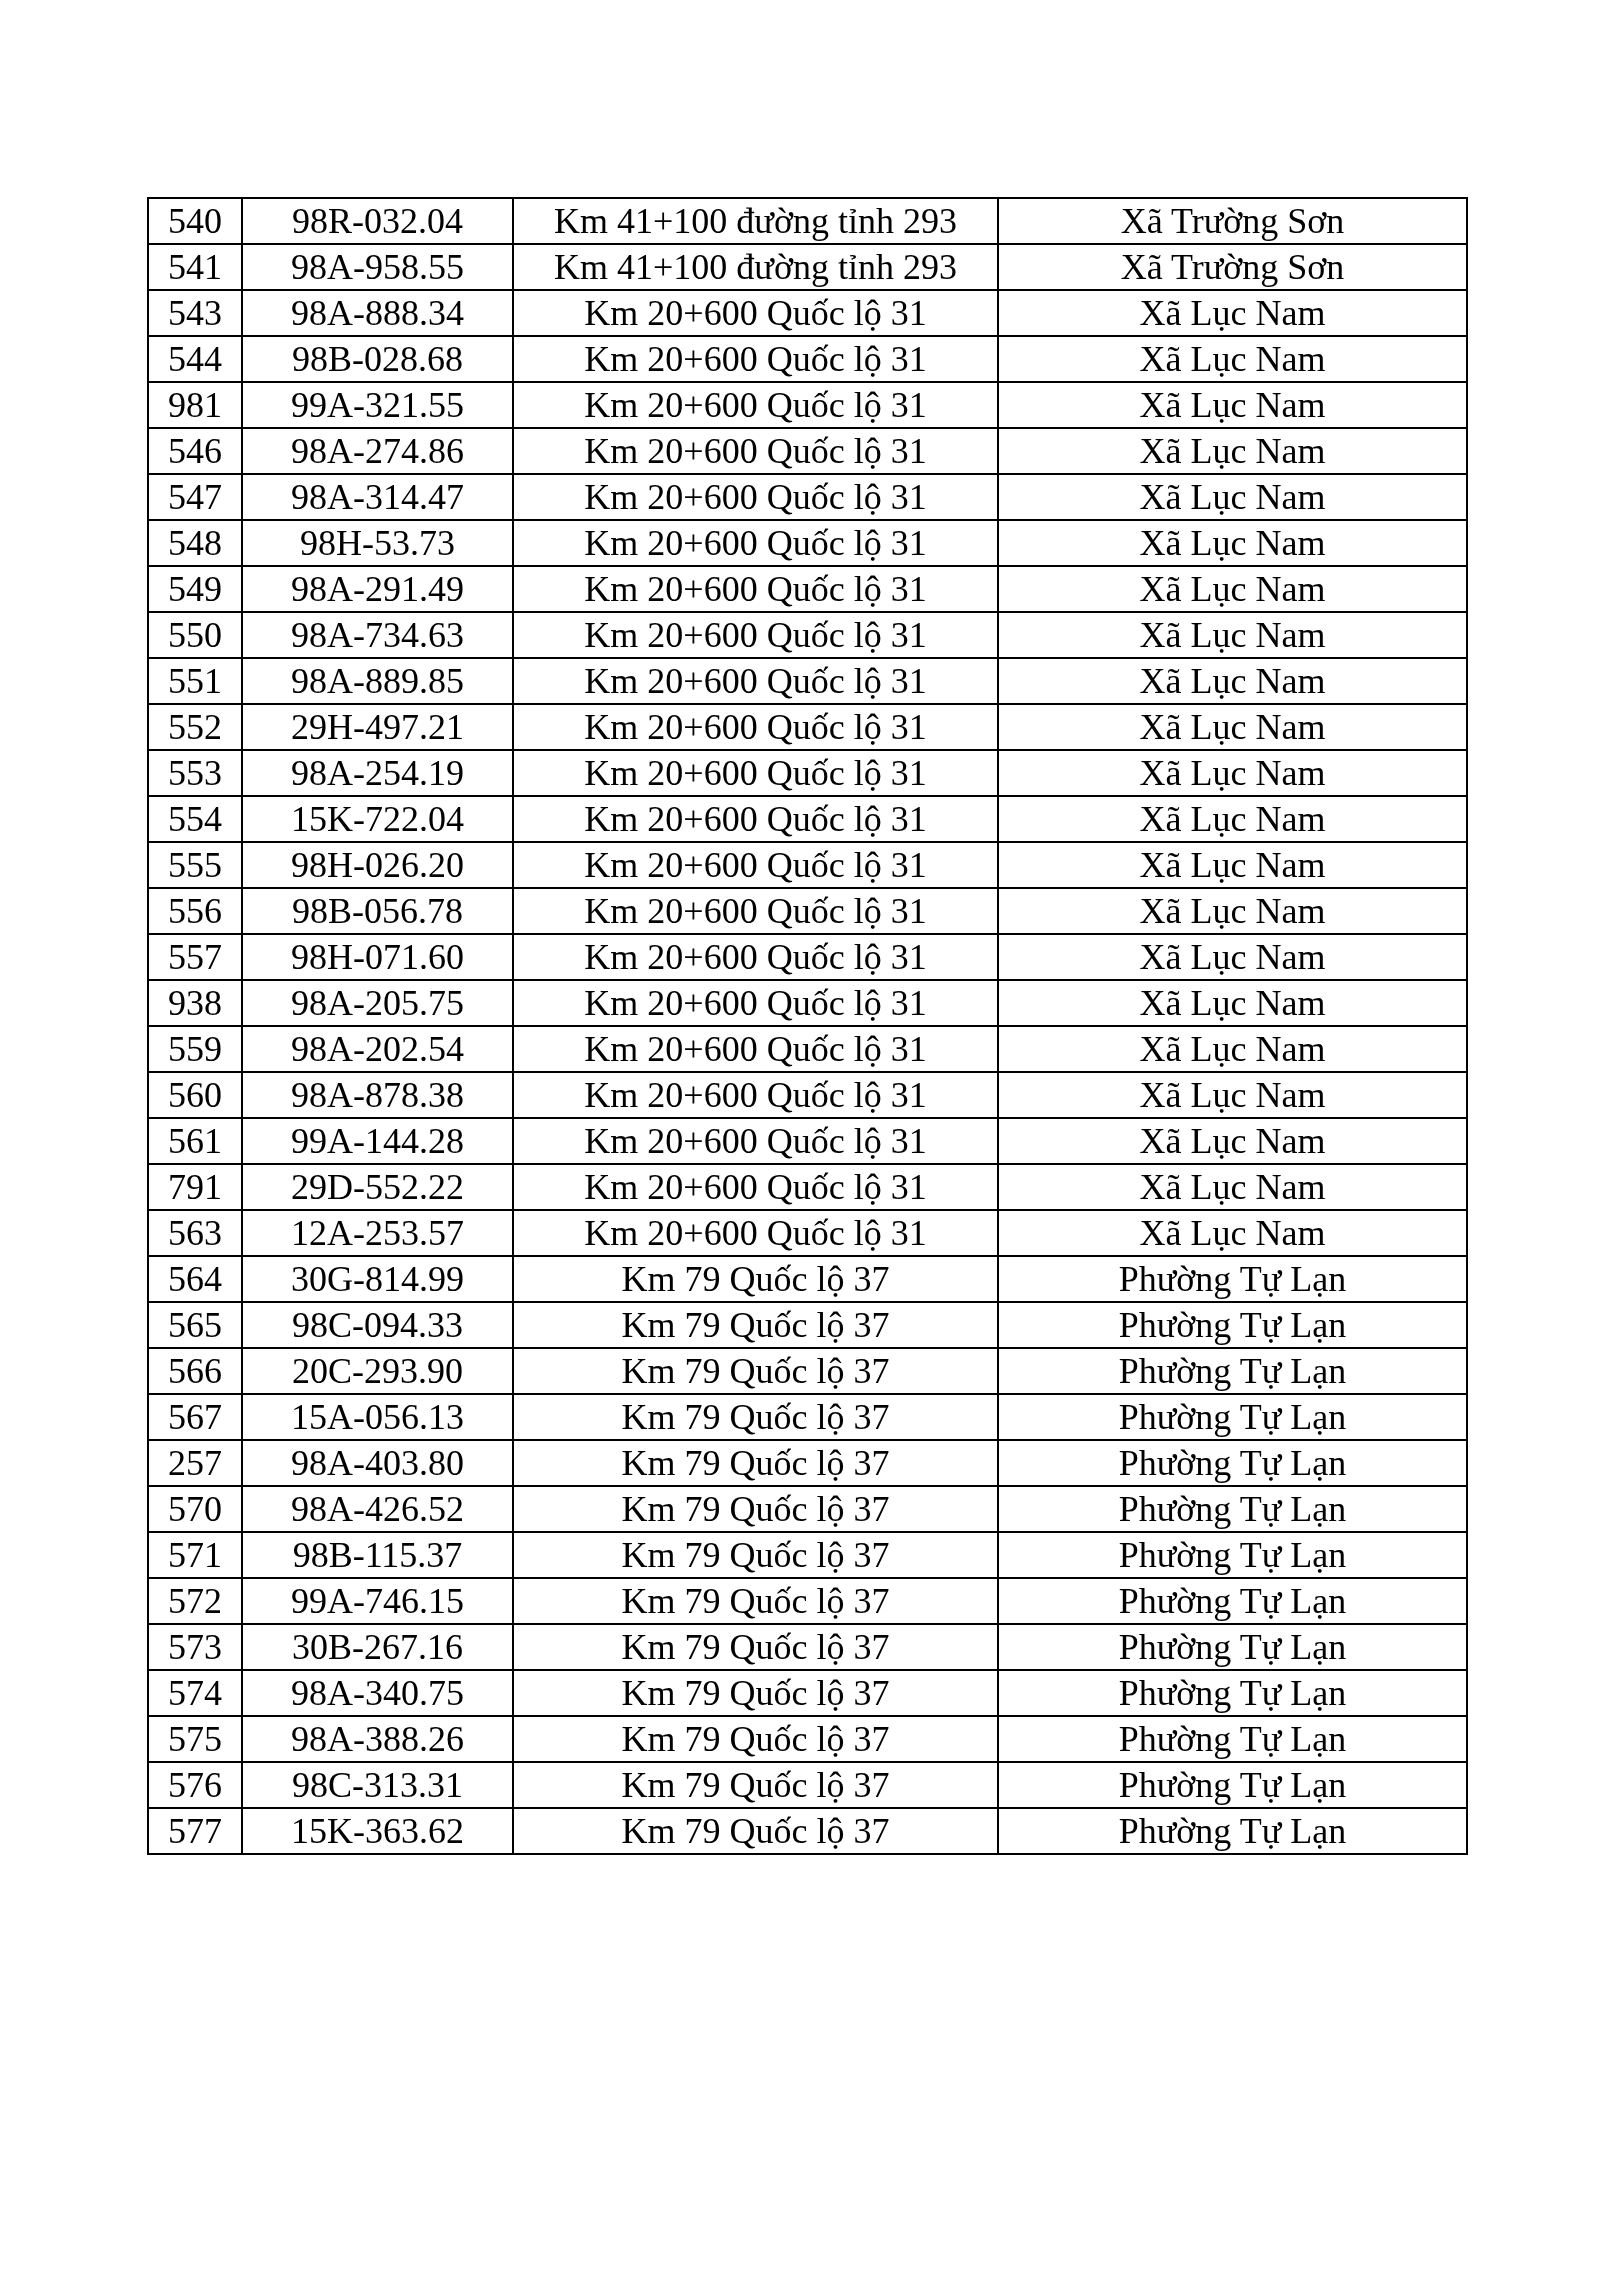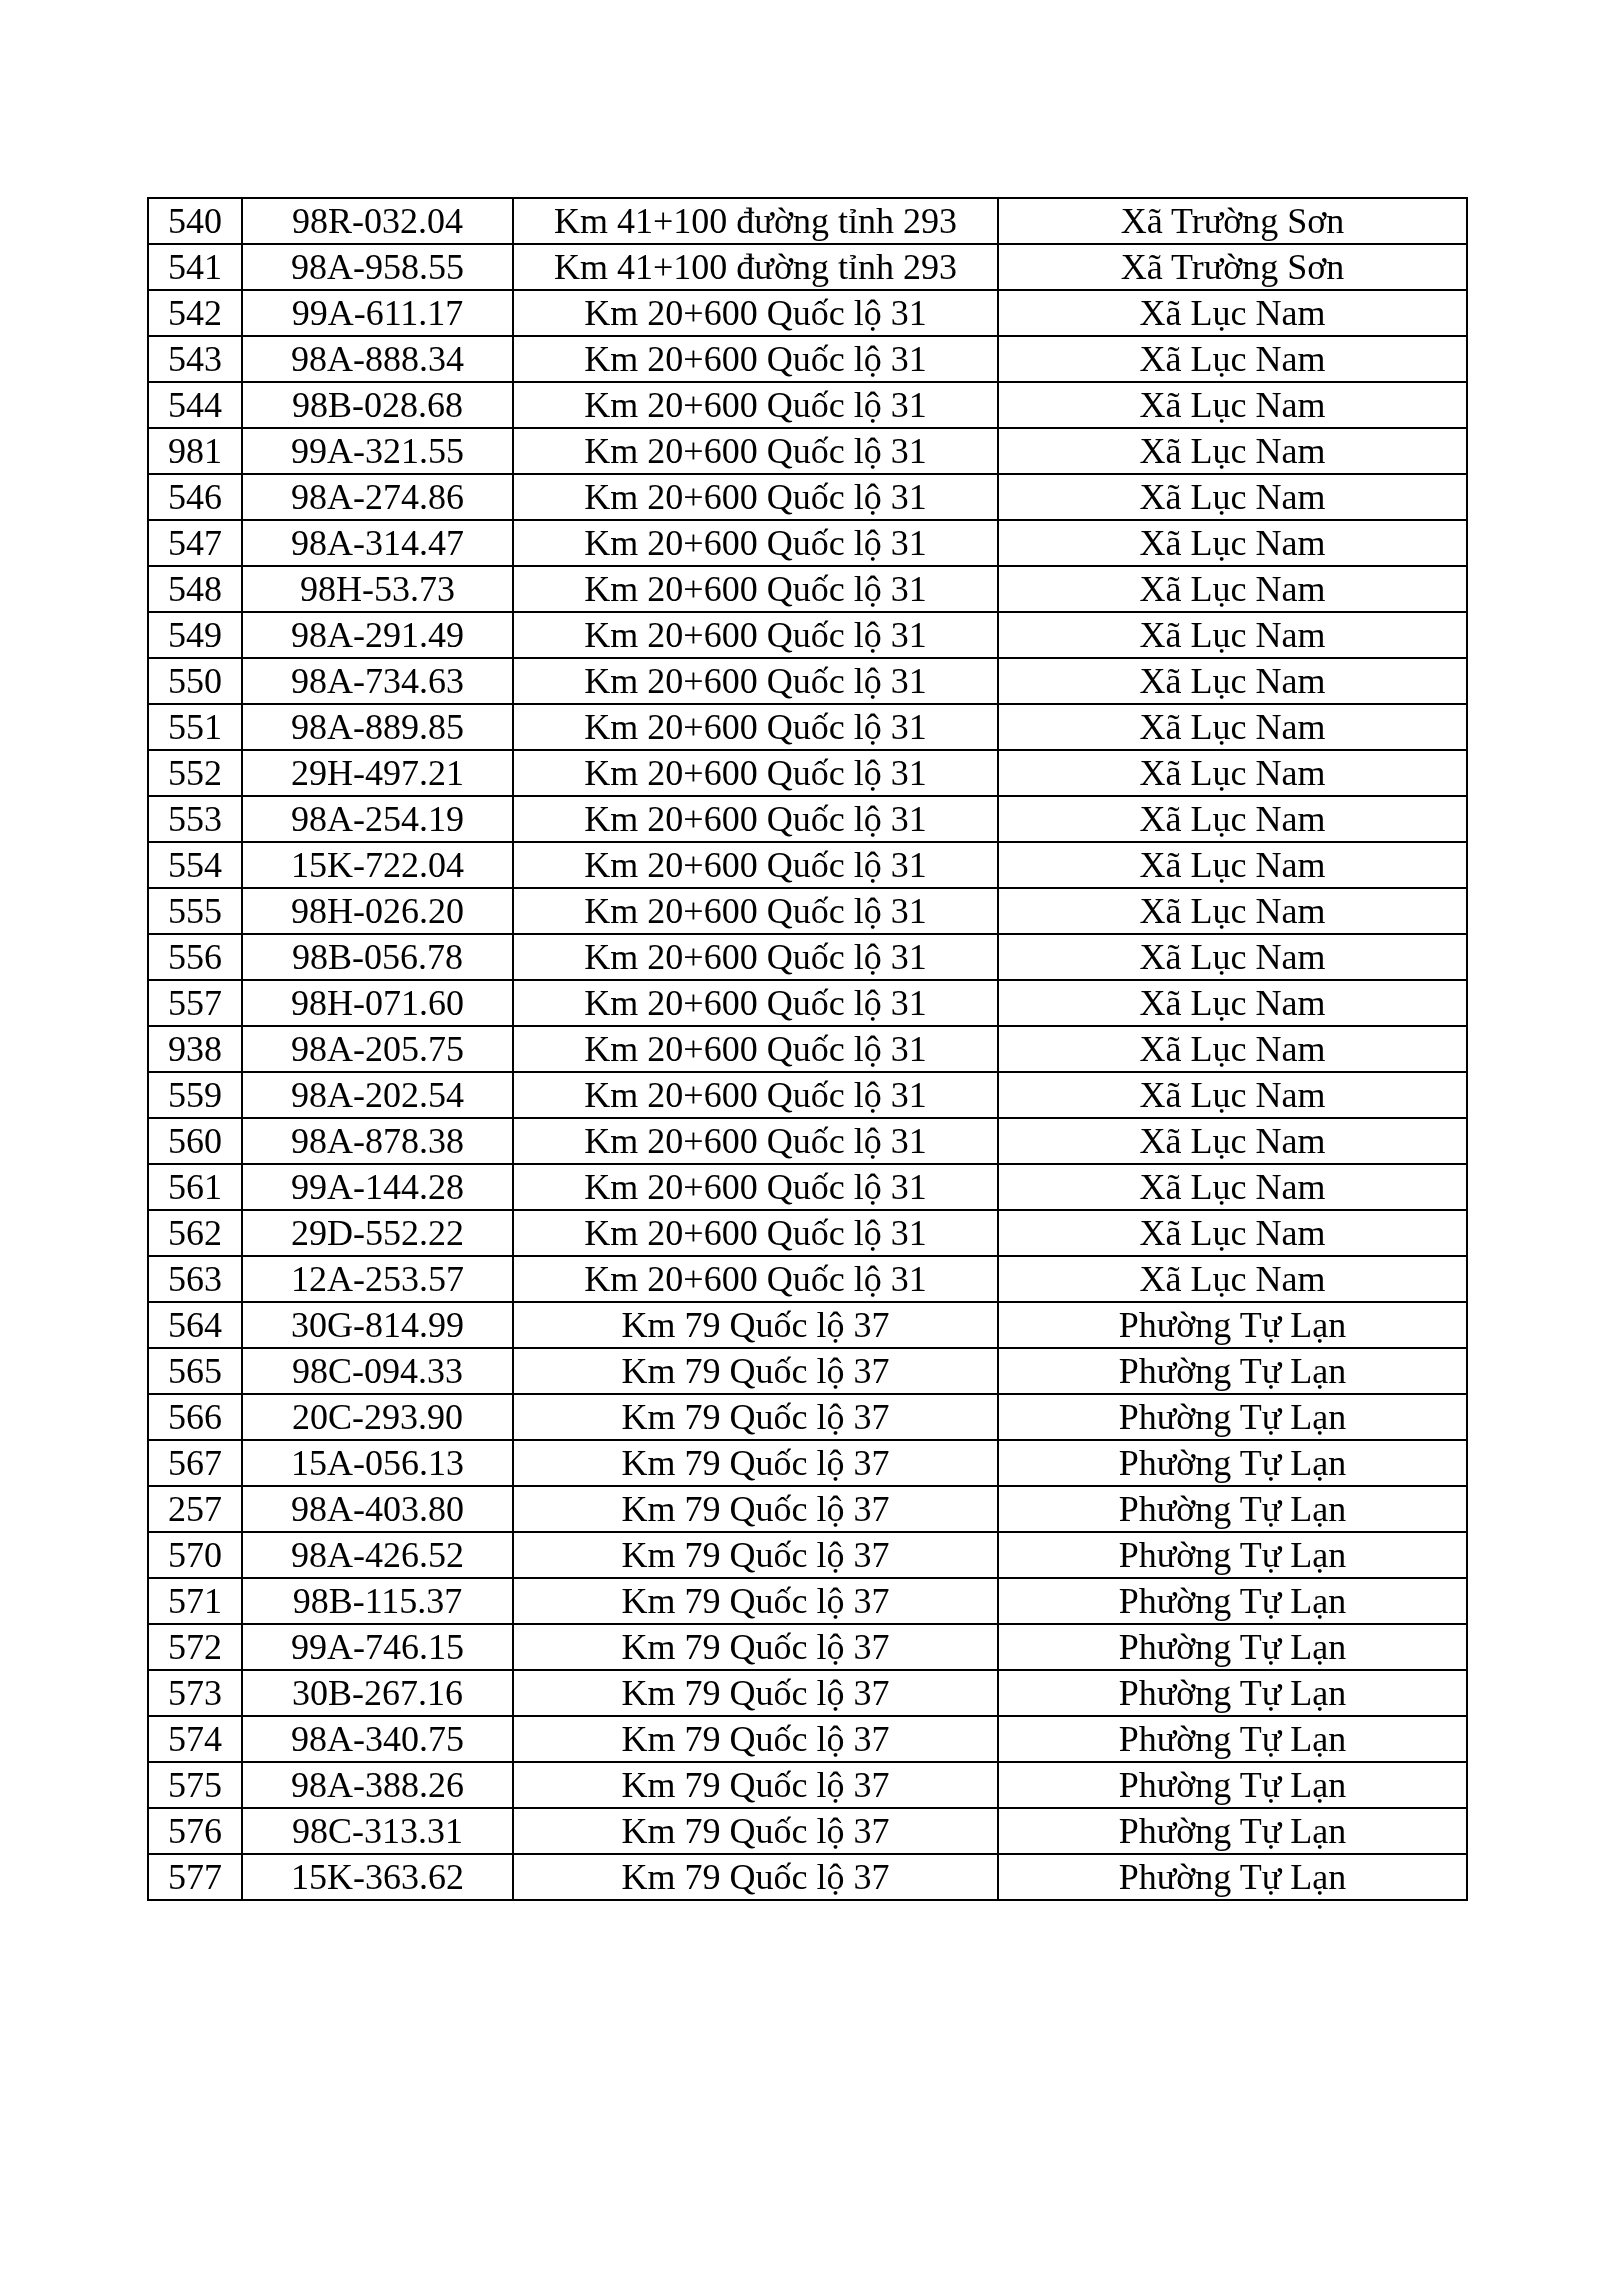--- a/index.html
+++ b/index.html
@@ -66,26 +66,20 @@
         <td>Km 41+100 đường tỉnh 293</td>
         <td>Xã Trường Sơn</td>
       </tr>
         <tr class="" style="">
         <td>541</td>
         <td>98A-958.55</td>
         <td>Km 41+100 đường tỉnh 293</td>
         <td>Xã Trường Sơn</td>
       </tr>
         <tr class="" style="">
-        <td>542</td>
-        <td>99A-611.17</td>
-        <td>Km 20+600 Quốc lộ 31</td>
-        <td>Xã Lục Nam</td>
-      </tr>
-        <tr class="" style="">
         <td>543</td>
         <td>98A-888.34</td>
         <td>Km 20+600 Quốc lộ 31</td>
         <td>Xã Lục Nam</td>
       </tr>
         <tr class="" style="">
         <td>544</td>
         <td>98B-028.68</td>
         <td>Km 20+600 Quốc lộ 31</td>
         <td>Xã Lục Nam</td>
@@ -186,21 +180,21 @@
         <td>Km 20+600 Quốc lộ 31</td>
         <td>Xã Lục Nam</td>
       </tr>
         <tr class="" style="">
         <td>561</td>
         <td>99A-144.28</td>
         <td>Km 20+600 Quốc lộ 31</td>
         <td>Xã Lục Nam</td>
       </tr>
         <tr class="" style="">
-        <td>562</td>
+        <td>791</td>
         <td>29D-552.22</td>
         <td>Km 20+600 Quốc lộ 31</td>
         <td>Xã Lục Nam</td>
       </tr>
         <tr class="" style="">
         <td>563</td>
         <td>12A-253.57</td>
         <td>Km 20+600 Quốc lộ 31</td>
         <td>Xã Lục Nam</td>
       </tr>

